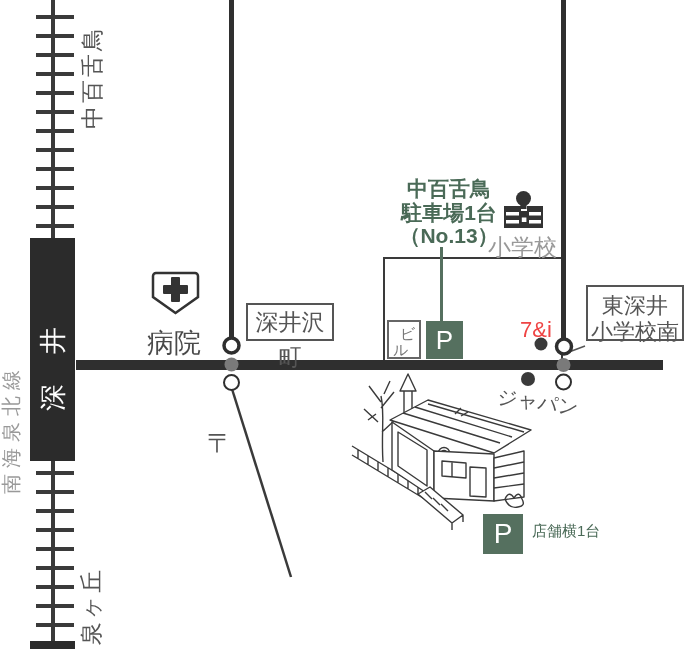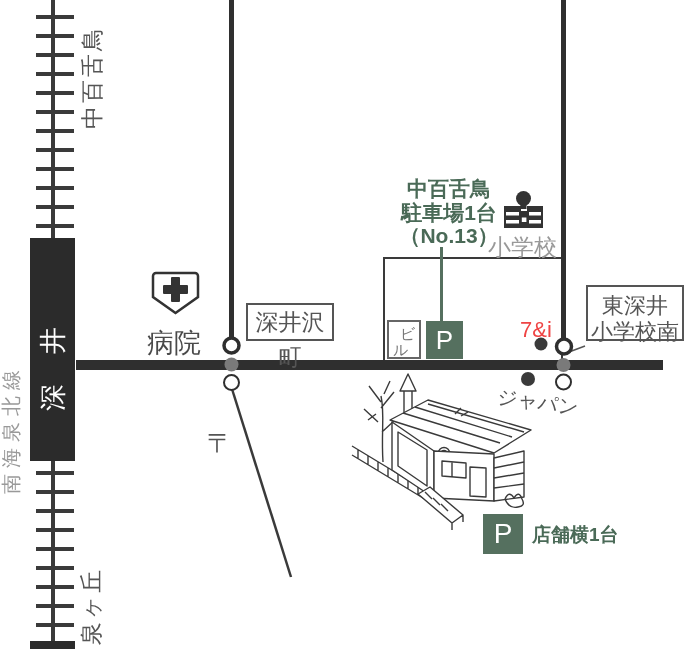--- a/index.html
+++ b/index.html
@@ -14,21 +14,21 @@
   .station-stub{left:30px;top:641px;width:45px;height:8px;background:#2b2b2b;}
   .road{background:#2f2f2f;}
   .block-outline{left:383px;top:257px;width:180px;height:112px;border:2px solid #3a3a3a;box-sizing:border-box;}
   .label-box{border:2px solid #555;box-sizing:border-box;text-align:center;color:#555;background:#fff;}
   .bil-box{left:387px;top:320px;width:34px;height:39px;border:2px solid #666;box-sizing:border-box;background:#fff;}
   .bil-box span{position:absolute;font-size:15px;color:#777;line-height:1;}
   .pbox{background:#55705f;color:#fff;text-align:center;font-size:26px;font-weight:400;}
   .green-leader{left:440px;top:247px;width:3px;height:76px;background:#55705f;}
   .green-label{left:449px;top:177px;transform:translateX(-50%);text-align:center;
     font-size:21px;font-weight:bold;color:#4a6a57;line-height:23.5px;white-space:nowrap;}
-  .side-label{left:532px;top:522px;font-size:19px;font-weight:bold;color:#4a6a57;}
+  .side-label{left:532px;top:522px;font-size:15px;font-weight:normal;color:#4a6a57;}
   svg{position:absolute;left:0;top:0;}
 </style>
 </head>
 <body>
 
 <div class="map">
 
   <div class="abs rail-ties"></div>
   <div class="abs rail-line"></div>
   <div class="abs station"></div>

